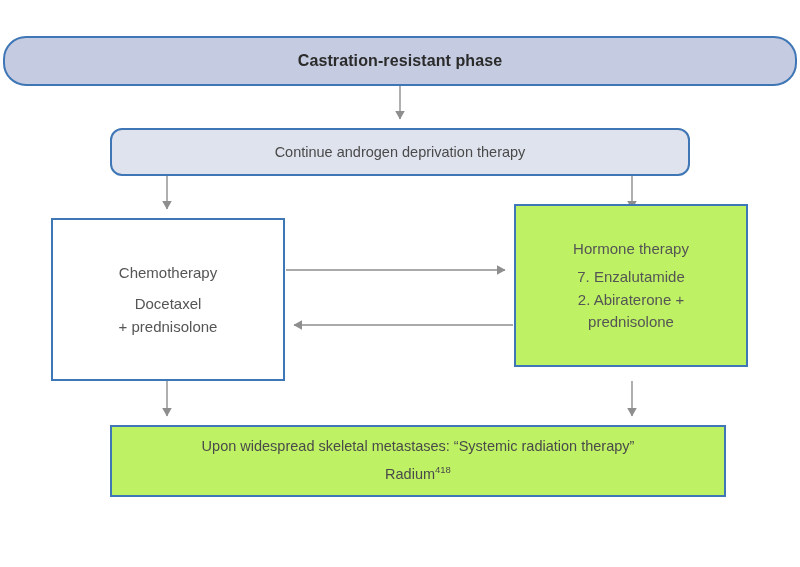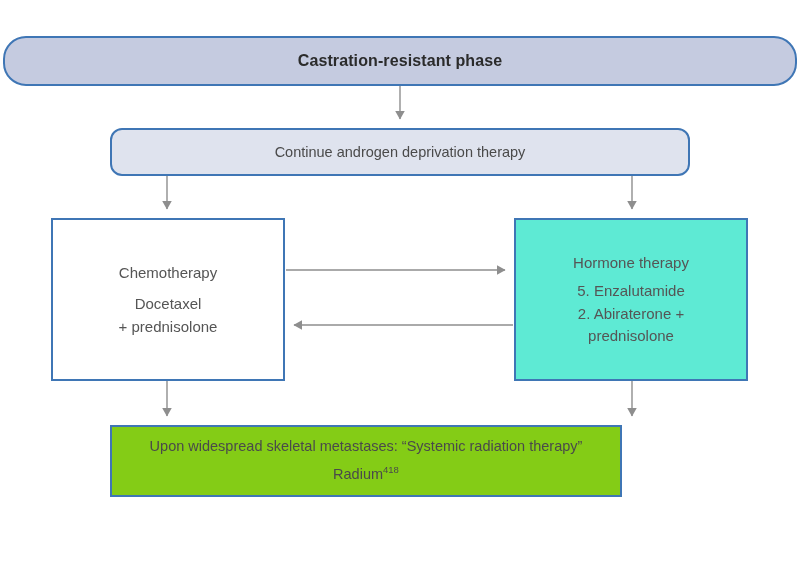--- a/index.html
+++ b/index.html
@@ -86,41 +86,41 @@
     color: #555555;
     line-height: 1.55;
   }
   #node-chemo .line.title {
     margin-bottom: 8px;
   }
 
   
   #node-hormone {
     left: 514px;
-    top: 218px;
+    top: 204px;
     width: 234px;
     height: 163px;
-    background: #5eead4;
+    background: #bef264;
   }
   #node-hormone .line {
     font-size: 15px;
     color: #555555;
     line-height: 1.5;
   }
   #node-hormone .line.title {
     margin-bottom: 6px;
   }
 
   
   #node-radium {
     left: 110px;
     top: 425px;
-    width: 512px;
+    width: 616px;
     height: 72px;
-    background: #84cc16;
+    background: #bef264;
   }
   #node-radium .line {
     font-size: 14.5px;
     color: #4a4a4a;
     line-height: 1.9;
   }
   #node-radium sup {
     font-size: 9.5px;
     vertical-align: super;
     line-height: 0;
@@ -171,21 +171,21 @@
   </div>
 
   <div class="node" id="node-chemo">
     <span class="line title">Chemotherapy</span>
     <span class="line">Docetaxel</span>
     <span class="line">+ prednisolone</span>
   </div>
 
   <div class="node" id="node-hormone">
     <span class="line title">Hormone therapy</span>
-    <span class="line">5. Enzalutamide</span>
+    <span class="line">7. Enzalutamide</span>
     <span class="line">2. Abiraterone +</span>
     <span class="line">prednisolone</span>
   </div>
 
   <div class="node" id="node-radium">
     <span class="line">Upon widespread skeletal metastases: “Systemic radiation therapy”</span>
     <span class="line"><span>Radium</span><sup>418</sup></span>
   </div>
 
 </div>

